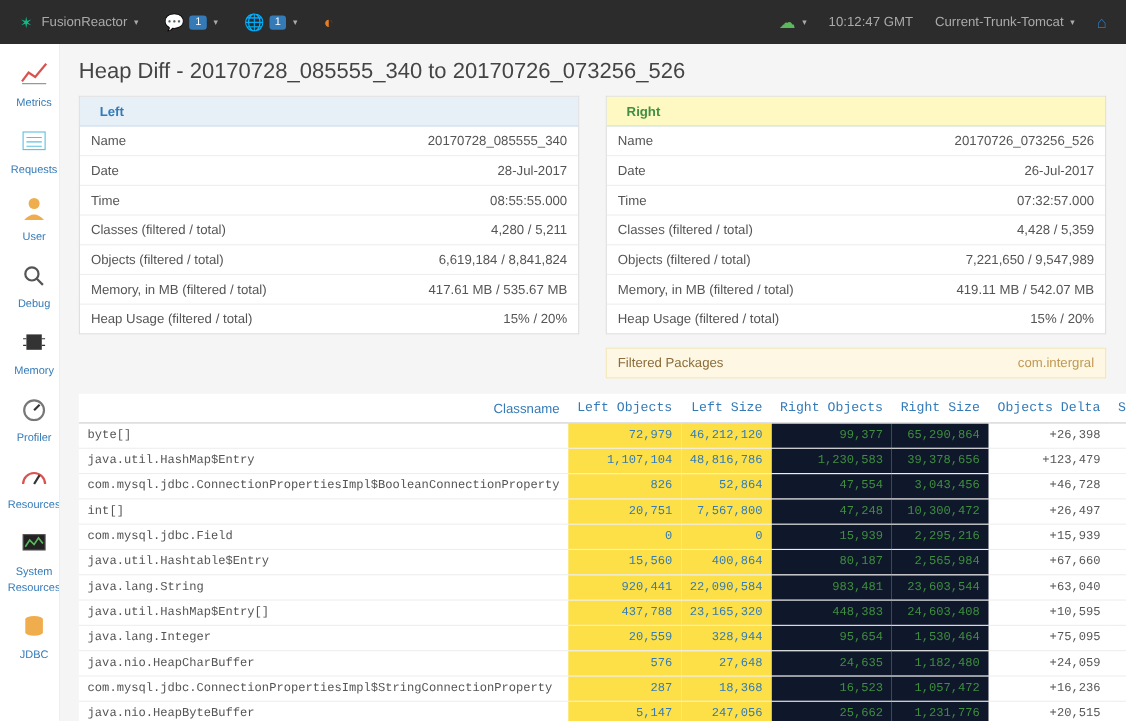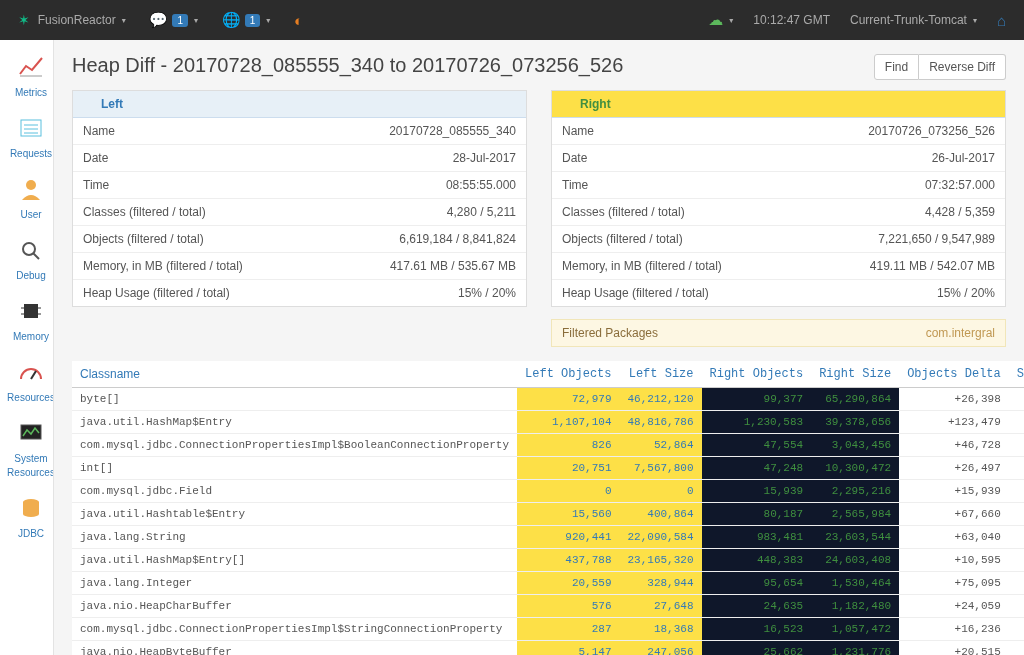--- a/index.html
+++ b/index.html
@@ -24,30 +24,30 @@
   .header-row { display: flex; align-items: flex-start; margin-bottom: 10px; }
   .page-title { font-size: 20px; color: #444; font-weight: 500; }
   .btn-group { margin-left: auto; display: flex; }
   .btn { background: #fff; border: 1px solid #ccc; padding: 5px 10px; font-size: 12px; color: #555; cursor: pointer; }
   .btn + .btn { border-left: none; }
   .btn:first-child { border-radius: 3px 0 0 3px; }
   .btn:last-child { border-radius: 0 3px 3px 0; }
   
   .panels { display: flex; gap: 24px; margin-bottom: 12px; }
   .panel { flex: 1; border: 1px solid #ddd; background: #fff; }
-  .panel-head { padding: 6px 28px; font-weight: bold; font-size: 12px; }
+  .panel-head { padding: 6px 18px; font-weight: bold; font-size: 12px; }
   .panel-left .panel-head { background: #e7f0f7; color: #337ab7; border-bottom: 1px solid #cde; }
-  .panel-right .panel-head { background: #fde047; color: #418f41; border-bottom: 1px solid #cde; }
+  .panel-right .panel-head { background: #fef9c3; color: #418f41; border-bottom: 1px solid #cde; }
   .kv { display: flex; justify-content: space-between; padding: 6px 10px; border-top: 1px solid #eee; color: #555; }
   .kv:first-of-type { border-top: none; }
   .filtered-bar { background: #fdf7e3; border: 1px solid #f1e6b9; padding: 6px 10px; display: flex; justify-content: space-between; color: #8a6d3b; margin-bottom: 14px; }
   .filtered-bar .pkg { color: #c09853; }
   
   table.data { width: 100%; border-collapse: collapse; background: #fff; }
-  table.data th { text-align: left; color: #337ab7; font-weight: 500; padding: 6px 8px; border-bottom: 1px solid #ccc; cursor: pointer; font-size: 12px; white-space: nowrap; }
+  table.data th { text-align: right; color: #337ab7; font-weight: 500; padding: 6px 8px; border-bottom: 1px solid #ccc; cursor: pointer; font-size: 12px; white-space: nowrap; }
   table.data th.num, table.data td.num { text-align: right; font-family: "Courier New", monospace; }
   table.data th.sorted::after { content: " ▾"; font-size: 9px; }
   table.data td { padding: 5px 8px; border-bottom: 1px solid #eee; font-size: 11px; white-space: nowrap; }
   td.classname { font-family: "Courier New", monospace; color: #555; }
   td.left-col { background: #fde047; color: #337ab7; }
   td.right-col { background: #0f172a; color: #3f8f3f; }
   td.delta { color: #555; }
   
   .panels-bottom { display: flex; gap: 24px; }
   .panels-bottom .fill { flex: 1; }
@@ -115,41 +115,41 @@
             <line x1="15" y1="14" x2="21" y2="20" stroke="#555" stroke-width="2"></line>
           </svg></span><span class="lbl">Debug</span></div>
       <div class="side-item"><span class="ic"><svg width="26" height="22" viewBox="0 0 26 22">
             <rect x="6" y="4" width="14" height="14" fill="#333"></rect>
             <line x1="3" y1="8" x2="6" y2="8" stroke="#333"></line>
             <line x1="3" y1="14" x2="6" y2="14" stroke="#333"></line>
             <line x1="20" y1="8" x2="23" y2="8" stroke="#333"></line>
             <line x1="20" y1="14" x2="23" y2="14" stroke="#333"></line>
           </svg></span><span class="lbl">Memory</span></div>
       <div class="side-item"><span class="ic"><svg width="26" height="22" viewBox="0 0 26 22">
+            <circle cx="13" cy="12" r="9" fill="none" stroke="#777" stroke-width="2"></circle>
+            <line x1="13" y1="12" x2="18" y2="7" stroke="#333" stroke-width="2"></line>
+          </svg></span><span class="lbl">Profiler</span></div>
+      <div class="side-item"><span class="ic"><svg width="26" height="22" viewBox="0 0 26 22">
             <path d="M3 18 A10 10 0 0 1 23 18" fill="none" stroke="#d9534f" stroke-width="2"></path>
             <line x1="13" y1="18" x2="18" y2="10" stroke="#333" stroke-width="2"></line>
           </svg></span><span class="lbl">Resources</span></div>
       <div class="side-item"><span class="ic"><svg width="26" height="22" viewBox="0 0 26 22">
             <rect x="3" y="3" width="20" height="14" fill="#222" stroke="#555"></rect>
             <polyline points="5,14 9,8 13,12 17,6 21,11" fill="none" stroke="#5cb85c" stroke-width="1.5"></polyline>
           </svg></span><span class="lbl">System Resources</span></div>
       <div class="side-item"><span class="ic"><svg width="26" height="22" viewBox="0 0 26 22">
             <ellipse cx="13" cy="5" rx="8" ry="3" fill="#f0ad4e"></ellipse>
             <path d="M5 5 V17 A8 3 0 0 0 21 17 V5" fill="#f0ad4e"></path>
           </svg></span><span class="lbl">JDBC</span></div>
     </div>
 
   <div class="content">
 
     <div class="header-row">
       <h1 class="page-title">Heap Diff - 20170728_085555_340 to 20170726_073256_526</h1>
-      <div class="btn-group">
-        <button class="btn">Find</button>
-        <button class="btn">Reverse Diff</button>
-      </div>
     </div>
 
     <div class="panels">
       <div class="panel panel-left">
         <div class="panel-head">Left</div>
         <div id="left-rows">
             <div class="kv">
               <span>Name</span>
               <span>20170728_085555_340</span>
             </div>

